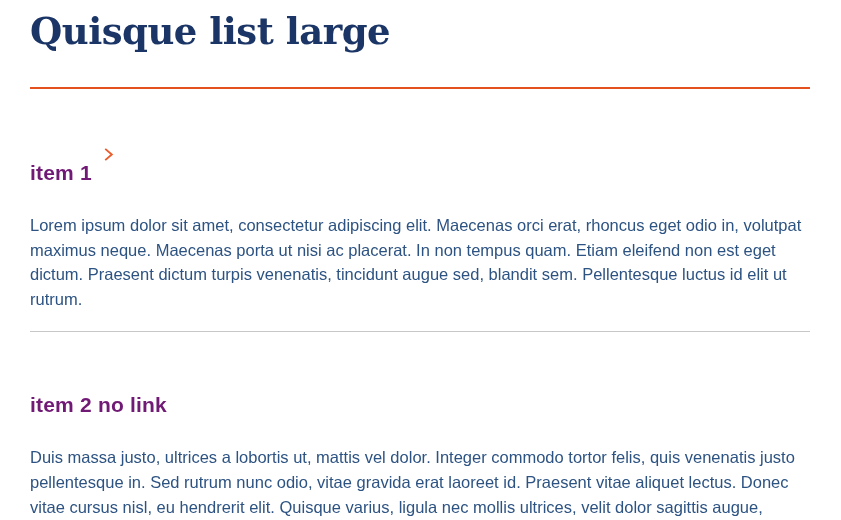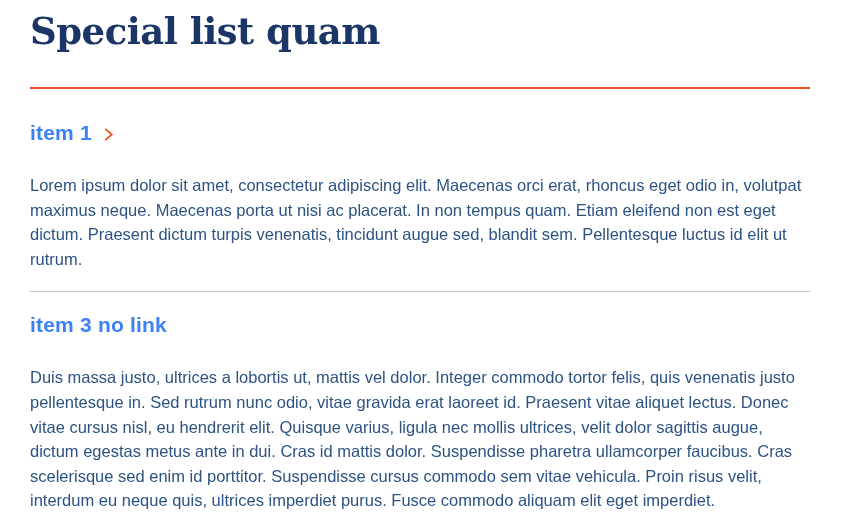--- a/index.html
+++ b/index.html
@@ -40,21 +40,22 @@
     text-decoration: none;
     cursor: pointer;
   }
   .item-heading-row.no-link { cursor: default; }
   .item-heading {
     font-family: "Liberation Sans", sans-serif;
     font-weight: 700;
     font-size: 21px;
     line-height: 26px;
     letter-spacing: 0.2px;
-    color: #3b82f6;
+    color: #701a75;
+    margin-top: 40px;
   }
   .section-1 .item-heading-row { margin-top: 31px; }
   .section-2 .item-heading-row { margin-top: 20px; }
   .chevron-icon {
     display: inline-block;
     width: 15px;
     height: 15px;
     margin-top: 2px;
     flex: 0 0 auto;
   }
@@ -64,38 +65,38 @@
     line-height: 24.6px;
     color: #2d5382;
     max-width: 780px;
   }
 </style>
 </head>
 <body>
 
 <div class="page">
 
-  <h1 class="page-title">Special list quam</h1>
+  <h1 class="page-title">Quisque list large</h1>
 
   <hr class="rule-orange">
 
   <section class="list-item section-1">
     <a class="item-heading-row">
       <span class="item-heading">item 1</span>
       <span class="chevron-icon">
         <svg width="15" height="15" viewBox="0 0 16 16" fill="none">
           <polyline points="4.5,2 11.5,8 4.5,14" stroke="#ea5b2b" stroke-width="2" fill="none"></polyline>
         </svg>
       </span>
     </a>
     <p class="item-body">Lorem ipsum dolor sit amet, consectetur adipiscing elit. Maecenas orci erat, rhoncus eget odio in, volutpat maximus neque. Maecenas porta ut nisi ac placerat. In non tempus quam. Etiam eleifend non est eget dictum. Praesent dictum turpis venenatis, tincidunt augue sed, blandit sem. Pellentesque luctus id elit ut rutrum.</p>
   </section>
 
   <hr class="rule-gray">
 
   <section class="list-item section-2">
     <span class="item-heading-row no-link">
-      <span class="item-heading">item 3 no link</span>
+      <span class="item-heading">item 2 no link</span>
     </span>
     <p class="item-body">Duis massa justo, ultrices a lobortis ut, mattis vel dolor. Integer commodo tortor felis, quis venenatis justo pellentesque in. Sed rutrum nunc odio, vitae gravida erat laoreet id. Praesent vitae aliquet lectus. Donec vitae cursus nisl, eu hendrerit elit. Quisque varius, ligula nec mollis ultrices, velit dolor sagittis augue, dictum egestas metus ante in dui. Cras id mattis dolor. Suspendisse pharetra ullamcorper faucibus. Cras scelerisque sed enim id porttitor. Suspendisse cursus commodo sem vitae vehicula. Proin risus velit, interdum eu neque quis, ultrices imperdiet purus. Fusce commodo aliquam elit eget imperdiet.</p>
   </section>
 
 </div>
 
 </body></html>

